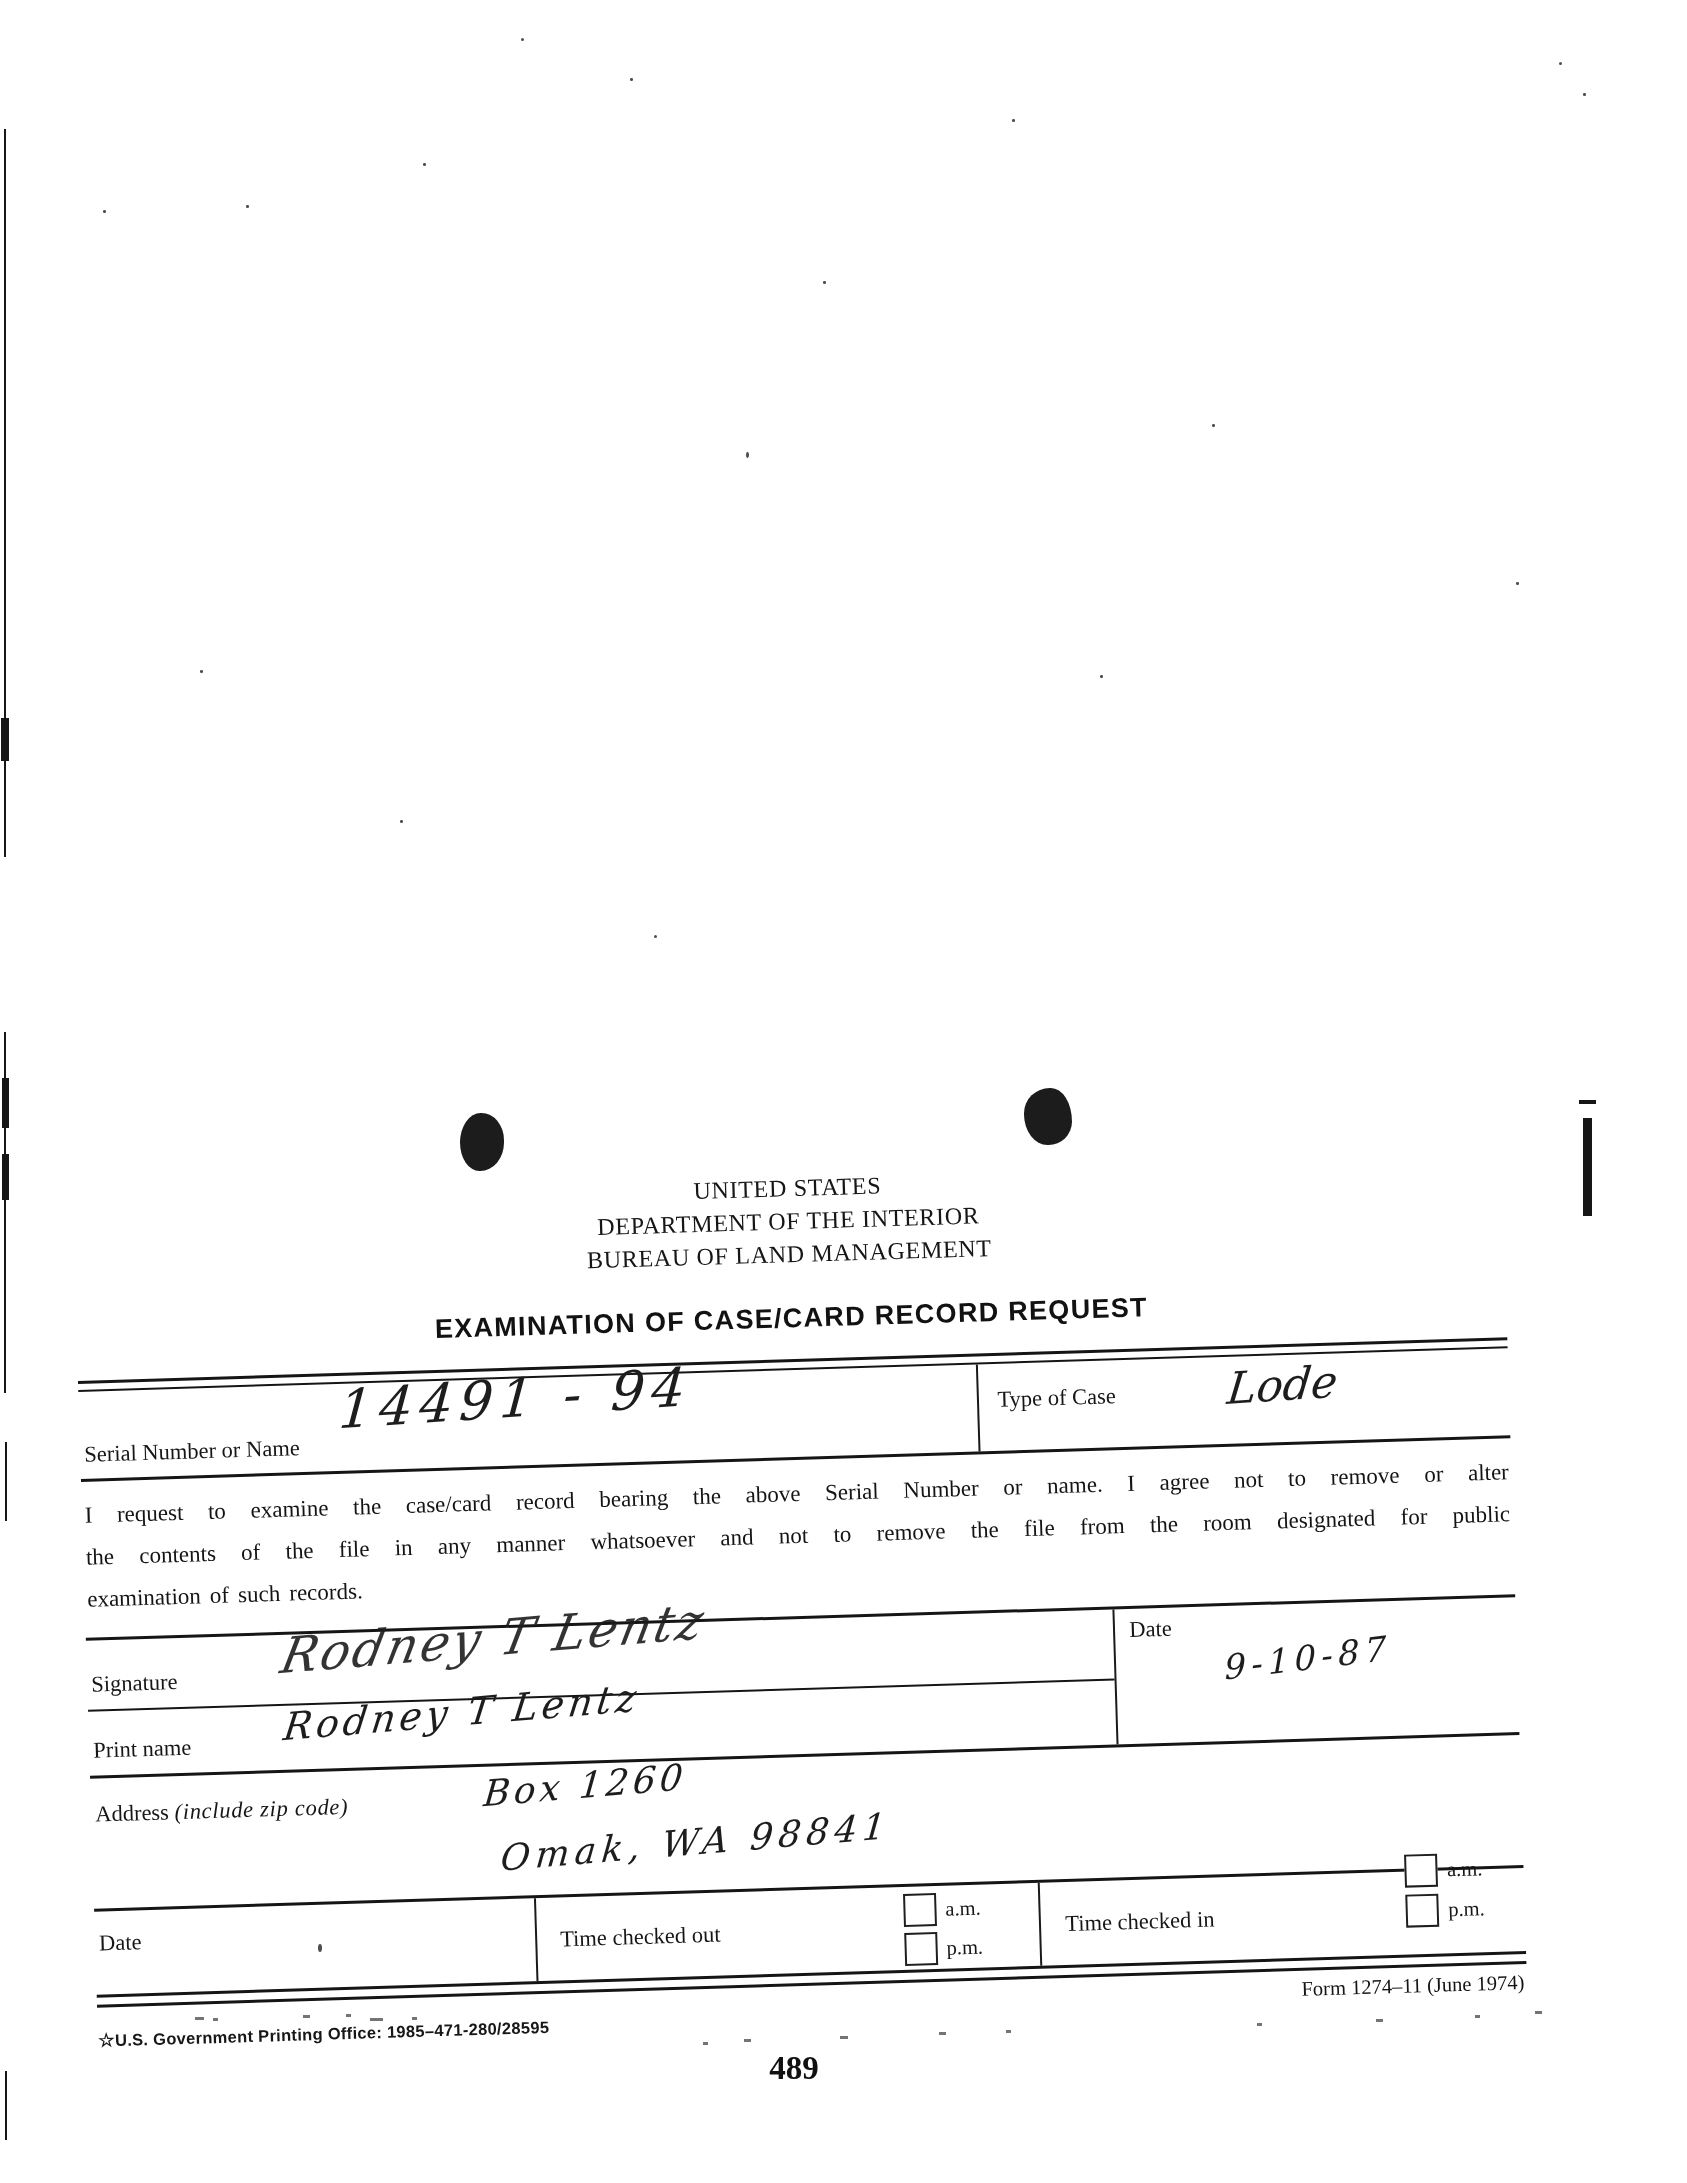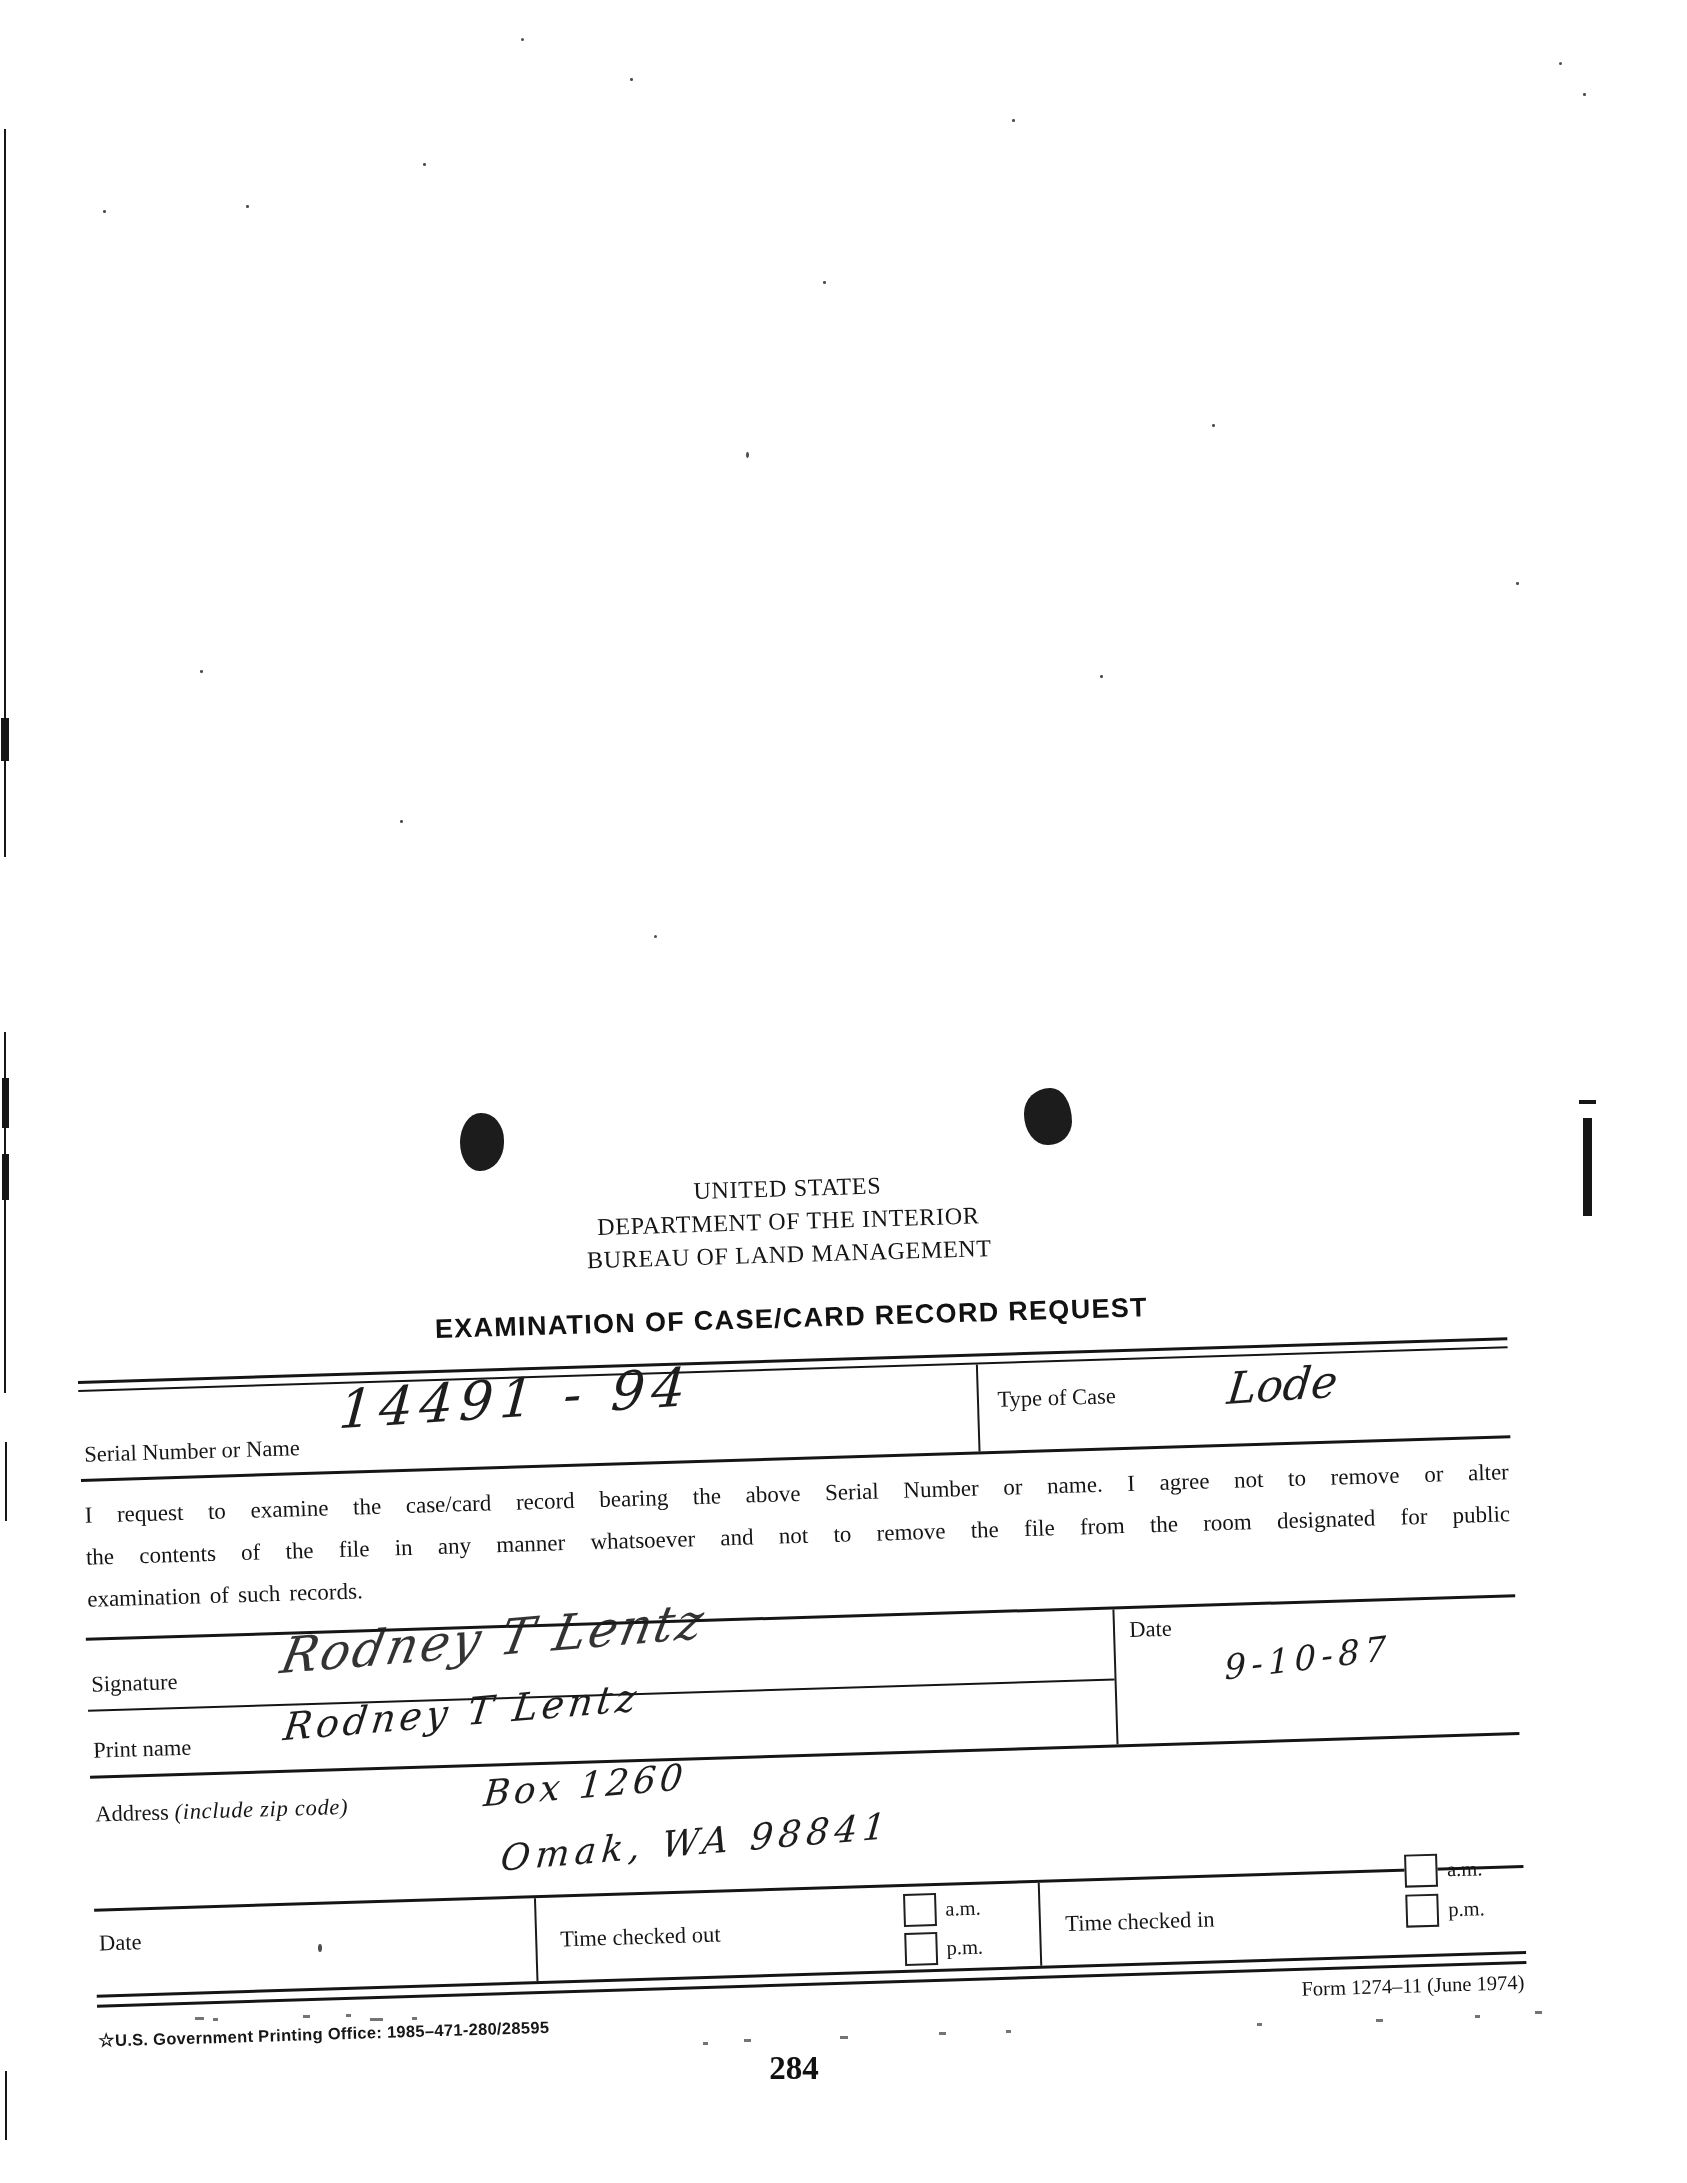--- a/index.html
+++ b/index.html
@@ -171,21 +171,21 @@
 
   <div class="below-row">
     <div class="gpo">
       <span class="star">☆</span><span>U.S. Government Printing Office: 1985–471-280/28595</span>
     </div>
     <div class="formno">Form 1274–11 (June 1974)</div>
   </div>
 
 </div>
 
-<div class="pageno">284</div>
+<div class="pageno">489</div>
 
 <div class="blob b1"></div>
 <div class="blob b2"></div>
 <div class="art" style="left:1583px;top:1118px;width:8.6px;height:98px;"></div>
 <div class="art" style="left:1579px;top:1100px;width:17px;height:4px;"></div>
 <div class="art" style="left:4px;top:129px;width:2px;height:728px;"></div>
 <div class="art" style="left:1.3px;top:718px;width:8px;height:43px;"></div>
 <div class="art" style="left:4px;top:1032px;width:2px;height:361px;"></div>
 <div class="art" style="left:2px;top:1078px;width:6.6px;height:50px;"></div>
 <div class="art" style="left:2px;top:1154px;width:6.6px;height:46px;"></div>

